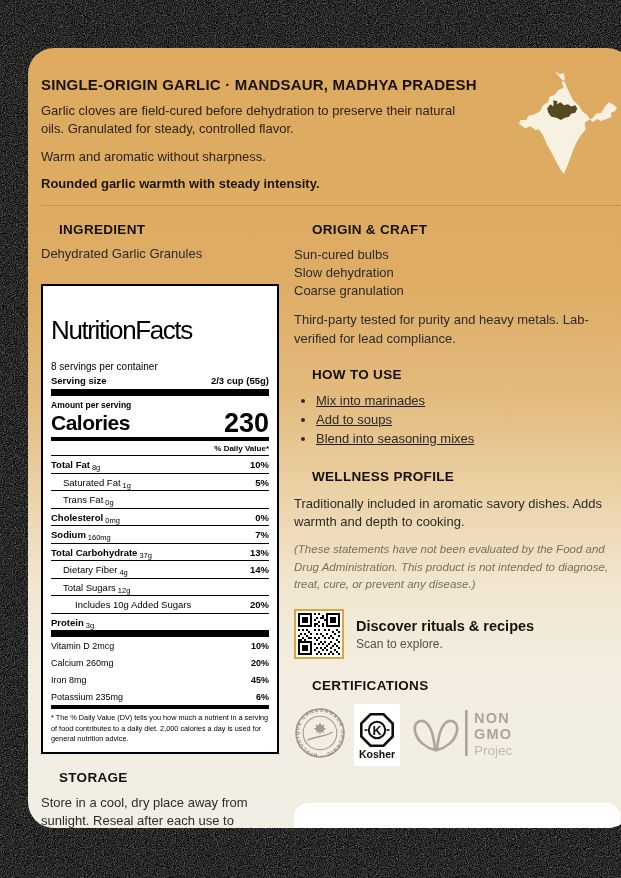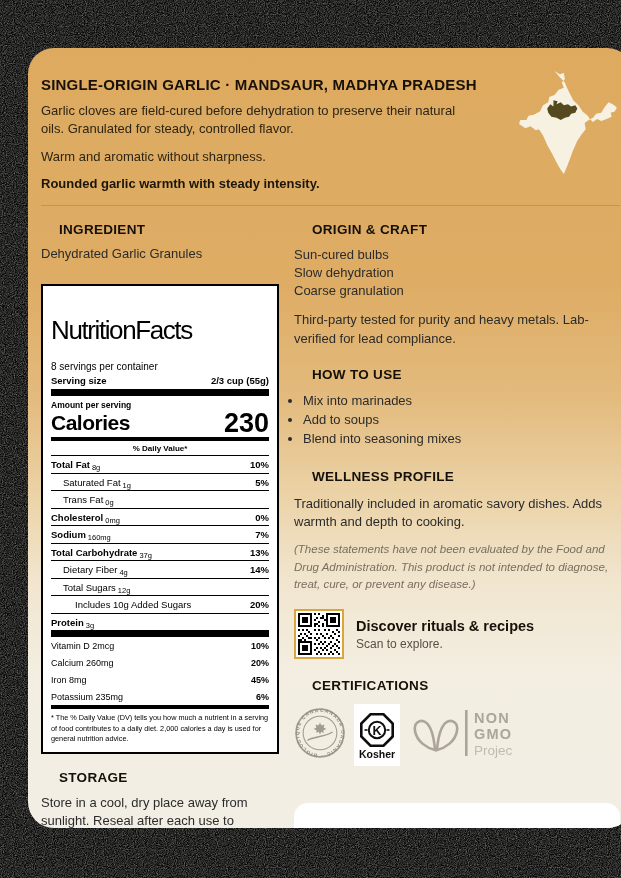--- a/index.html
+++ b/index.html
@@ -33,41 +33,41 @@
   .nf { background:#fff; border:2px solid #000; margin-top:23px; padding:7px 8px 8px 8px; color:#000; }
   .nf-title { font-size:26px; font-weight:400; letter-spacing:-1.4px; line-height:1.05;margin-top:24px; }
   .nf-servings { font-size:10px; margin-top:17px; }
   .nf-serv-row { display:flex; justify-content:space-between; font-size:9.5px; font-weight:700; margin-top:3px; padding-bottom:3px; }
   .bar-thick { height:7px; background:#000; }
   .bar-med { height:4px; background:#000; }
   .nf-amt { font-size:8.5px; font-weight:700; margin-top:4px; }
   .nf-cal { display:flex; justify-content:space-between; align-items:flex-end; margin-top:1px; padding-bottom:2px;text-align:right; }
   .nf-cal .cl { font-size:21px; font-weight:800; letter-spacing:-.5px; }
   .nf-cal .cv { font-size:27px; font-weight:800; line-height:.9; }
-  .nf-dvh { text-align:center; font-size:8px; font-weight:700; padding:3px 0 2px 0; border-bottom:1px solid #000; }
+  .nf-dvh { text-align:right; font-size:8px; font-weight:700; padding:3px 0 2px 0; border-bottom:1px solid #000; }
   .n-row { display:flex; justify-content:space-between; font-size:9.5px; padding:3px 0 2.5px 0; border-bottom:1px solid #000; }
   .n-row .nm { font-weight:700; }
   .n-row.sub .nm { font-weight:400; padding-left:12px; }
   .n-row.sub2 .nm { font-weight:400; padding-left:24px; }
   .n-row.last { border-bottom:0; }
   .n-row .amt { font-size:7.5px; font-weight:400; position:relative; top:2px; margin-left:2px; }
   .n-row .dv { font-weight:700; }
   .m-row { display:flex; justify-content:space-between; font-size:9px; padding:3.5px 0; }
   .m-row .dv { font-weight:700; }
   .nf-foot { font-size:7.3px; line-height:1.4; margin-top:4px; color:#000; }
 
   .storage { margin-top:16px; }
   .storage p { font-size:13px; line-height:1.42; margin-top:9px; color:#2b2b2b; }
   .dist { margin-top:17px; font-size:13px; line-height:1.38; color:#2b2b2b; }
   .dist .b { font-weight:700; color:#1c150b; }
 
   .methods { margin-top:9px; font-size:13px; line-height:1.4; color:#2b2b2b; }
   .para { margin-top:11px; font-size:13px; line-height:1.42; color:#2b2b2b; }
   .htu { margin-top:19px; }
-  .htu ul { margin:10px 0 0 9px; }
+  .htu ul { margin:10px 0 0 22px;text-decoration:underline; }
   .htu li { font-size:13px; line-height:1.45; color:#2b2b2b; }
   .wellness { margin-top:20px; }
   .disclaimer { margin-top:9px; font-size:11.5px; font-style:italic; line-height:1.55; color:#77705F; }
   .qr-row { display:flex; gap:12px; margin-top:15px; align-items:center; }
   .qr-box { width:50px; height:50px; border:2px solid #D8A53F; background:#fff; flex:0 0 50px; }
   .qr-txt .t { font-size:14.5px; font-weight:700; color:#17110a; }
   .qr-txt .s { font-size:12px; color:#555048; margin-top:3px; }
   .certs { margin-top:19px; }
   .badges { display:flex; align-items:center; gap:8px; margin-top:11px; }
   .badge-kosher { background:#fff; }

